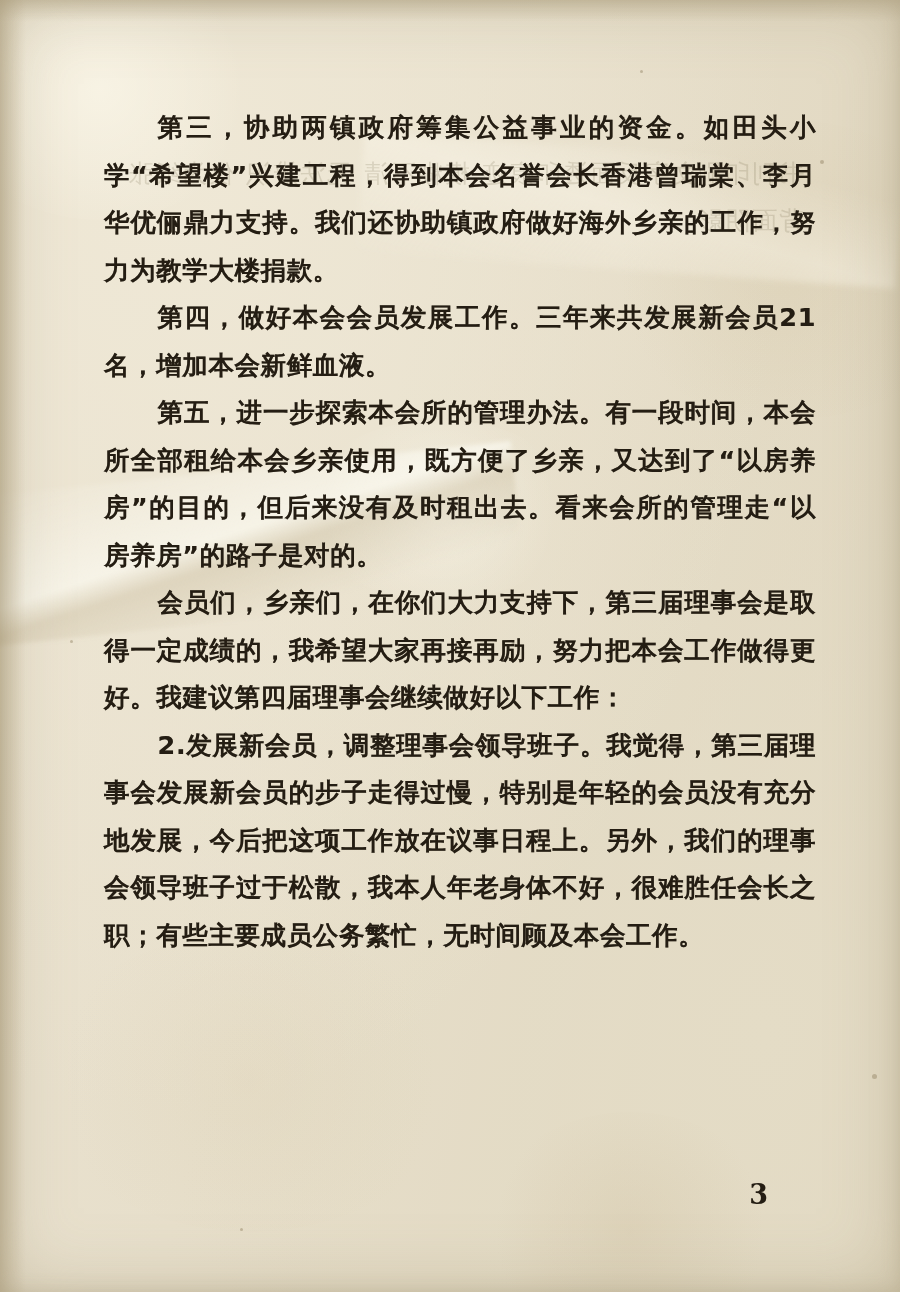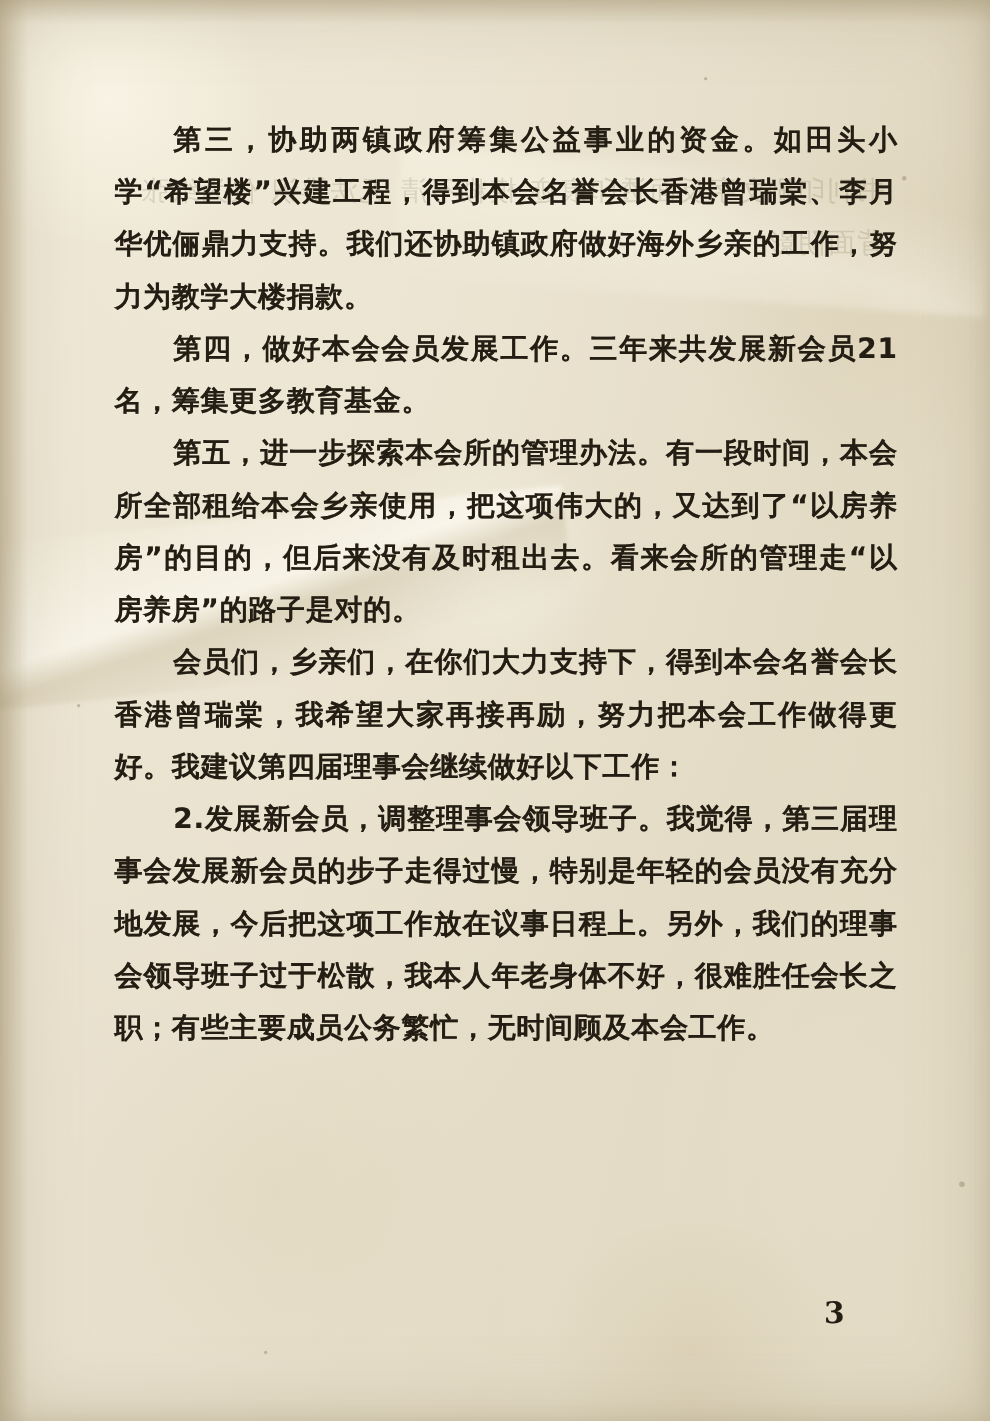--- a/index.html
+++ b/index.html
@@ -151,23 +151,23 @@
   <div class="blotch" id="b4"></div>
   <div class="blotch" id="b5"></div>
 
   <div class="crease" id="crease1"></div>
   <div class="crease" id="crease2"></div>
 
   <div id="ghost">书刊印刷文字反面透印痕迹 模糊不清 无法辨识 仅为纸张背面阴影</div>
 
   <div id="text-body">
     <p class="indent">第三，协助两镇政府筹集公益事业的资金。如田头小学“希望楼”兴建工程，得到本会名誉会长香港曾瑞棠、李月华优俪鼎力支持。我们还协助镇政府做好海外乡亲的工作，努力为教学大楼捐款。</p>
-    <p class="indent">第四，做好本会会员发展工作。三年来共发展新会员21名，筹集更多教育基金。</p>
-    <p class="indent">第五，进一步探索本会所的管理办法。有一段时间，本会所全部租给本会乡亲使用，把这项伟大的，又达到了“以房养房”的目的，但后来没有及时租出去。看来会所的管理走“以房养房”的路子是对的。</p>
-    <p class="indent">会员们，乡亲们，在你们大力支持下，得到本会名誉会长香港曾瑞棠，我希望大家再接再励，努力把本会工作做得更好。我建议第四届理事会继续做好以下工作：</p>
+    <p class="indent">第四，做好本会会员发展工作。三年来共发展新会员21名，增加本会新鲜血液。</p>
+    <p class="indent">第五，进一步探索本会所的管理办法。有一段时间，本会所全部租给本会乡亲使用，既方便了乡亲，又达到了“以房养房”的目的，但后来没有及时租出去。看来会所的管理走“以房养房”的路子是对的。</p>
+    <p class="indent">会员们，乡亲们，在你们大力支持下，第三届理事会是取得一定成绩的，我希望大家再接再励，努力把本会工作做得更好。我建议第四届理事会继续做好以下工作：</p>
     <p class="indent">2.发展新会员，调整理事会领导班子。我觉得，第三届理事会发展新会员的步子走得过慢，特别是年轻的会员没有充分地发展，今后把这项工作放在议事日程上。另外，我们的理事会领导班子过于松散，我本人年老身体不好，很难胜任会长之职；有些主要成员公务繁忙，无时间顾及本会工作。</p>
   </div>
 
   <div id="page-number">3</div>
 
   <div class="speck" style="left:820px; top:160px; width:4px; height:4px;"></div>
   <div class="speck" style="left:872px; top:1074px; width:5px; height:5px;"></div>
   <div class="speck" style="left:70px;  top:640px;  width:3px; height:3px;"></div>
   <div class="speck" style="left:240px; top:1228px; width:3px; height:3px;"></div>
   <div class="speck" style="left:640px; top:70px;   width:3px; height:3px;"></div>

